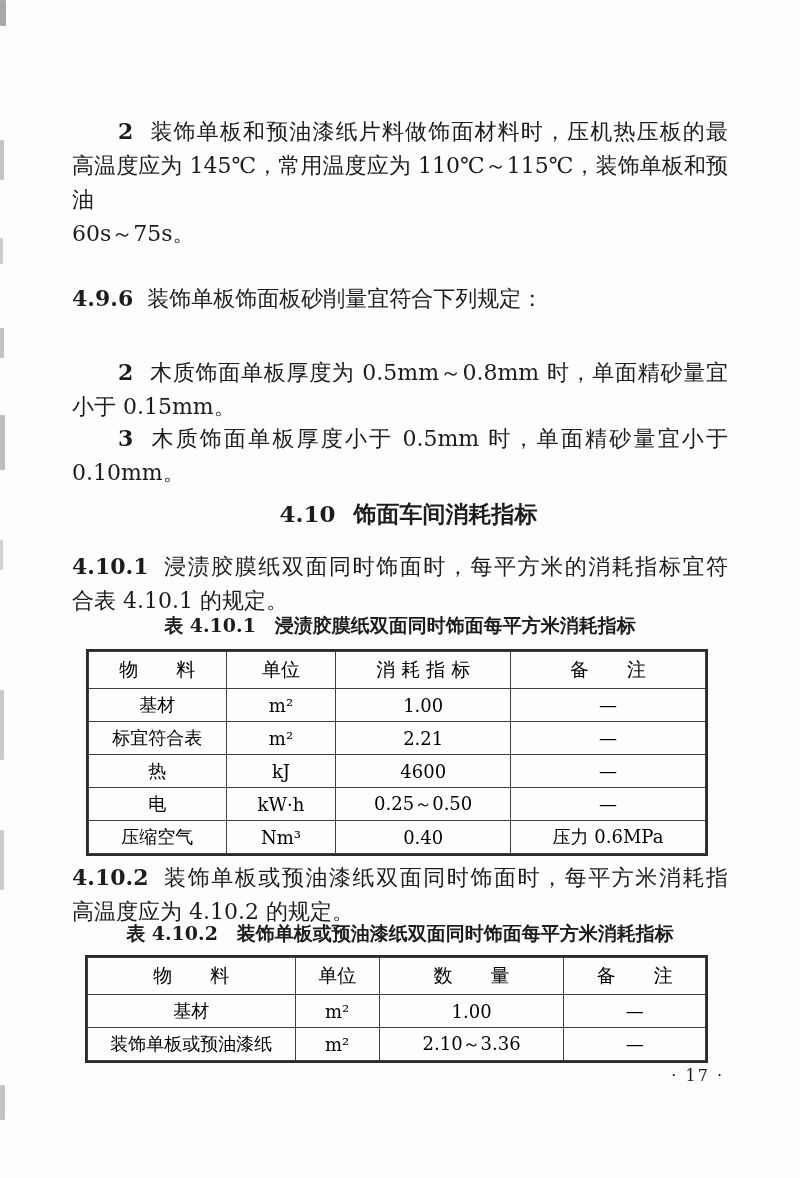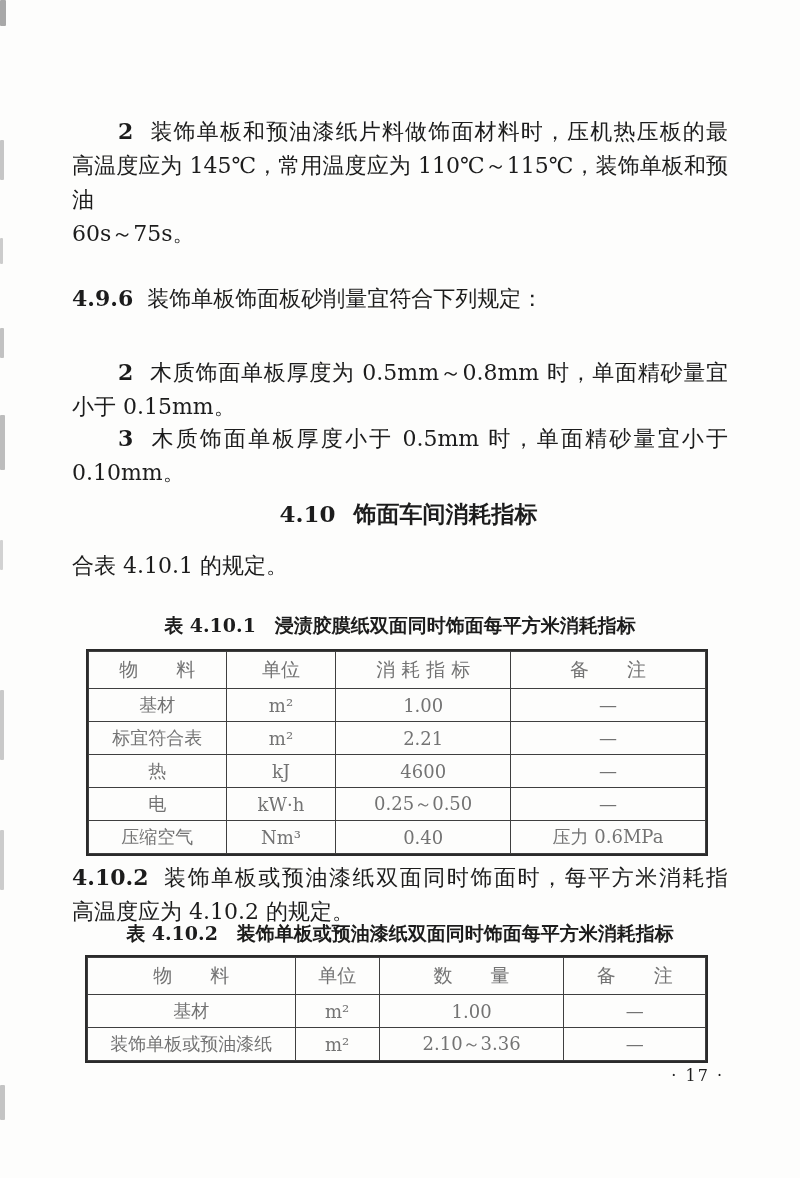--- a/index.html
+++ b/index.html
@@ -25,21 +25,21 @@
   .tbl-caption { font-size: 19px; font-weight: bold; }
   .tbl-wrap { position: absolute; border: 2px solid #2b2b2b; background: #fdfdfc; }
   table.doc-table { border-collapse: collapse; table-layout: fixed; width: 100%; }
   table.doc-table th, table.doc-table td {
     border: 1px solid #3f3f3f;
     text-align: center;
     vertical-align: middle;
     padding: 0 4px;
     font-weight: normal;
     font-size: 18px;
-    color: #737373;
+    color: #000000;
     overflow: hidden;
   }
   table.doc-table th { height: 36px; font-size: 19px; }
   table.doc-table td { height: 32px; }
   .t1 col.c0 { width: 22.3%; } .t1 col.c1 { width: 17.8%; }
   .t1 col.c2 { width: 28.3%; } .t1 col.c3 { width: 31.6%; }
   .t2 col.c0 { width: 33.6%; } .t2 col.c1 { width: 13.6%; }
   .t2 col.c2 { width: 29.9%; } .t2 col.c3 { width: 22.9%; }
   .page-num { position: absolute; top: 1066px; right: 108px; font-size: 16px; letter-spacing: 2px; }
   .artifact { position: absolute; left: 0; border-radius: 1px; }
@@ -78,20 +78,21 @@
   <div class="block" style="top:421px;">
     <div class="line fill indent"><b class="num">3</b><span>木质饰面单板厚度小于 0.5mm 时，单面精砂量宜小于</span></div>
     <div class="line">0.10mm。</div>
   </div>
 
   <div class="block centered sec-heading" style="top:499px;">
     <span class="sec-num">4.10</span><span>饰面车间消耗指标</span>
   </div>
 
   <div class="block" style="top:549px;">
+    <div class="line fill"><b class="clause-num">4.10.1</b><span>浸渍胶膜纸双面同时饰面时，每平方米的消耗指标宜符</span></div>
     <div class="line">合表 4.10.1 的规定。</div>
   </div>
 
   <div class="block centered tbl-caption" style="top:613px;">表 4.10.1　浸渍胶膜纸双面同时饰面每平方米消耗指标</div>
 
   <div class="tbl-wrap" style="top:649px; left:86px; width:618px;">
     <table class="doc-table t1">
       <colgroup>
           <col class="c0">
           <col class="c1">

